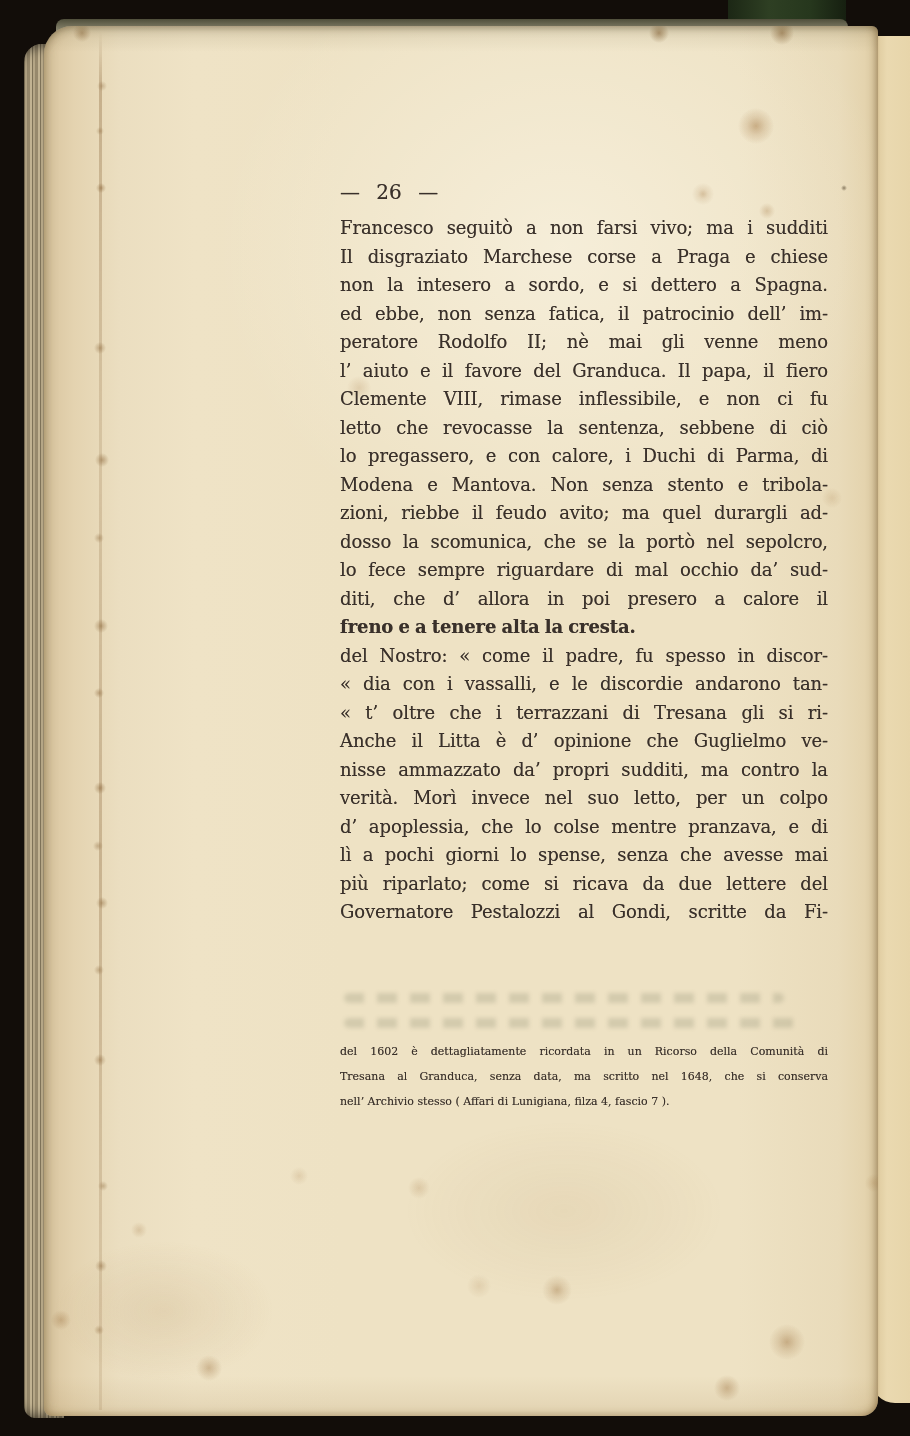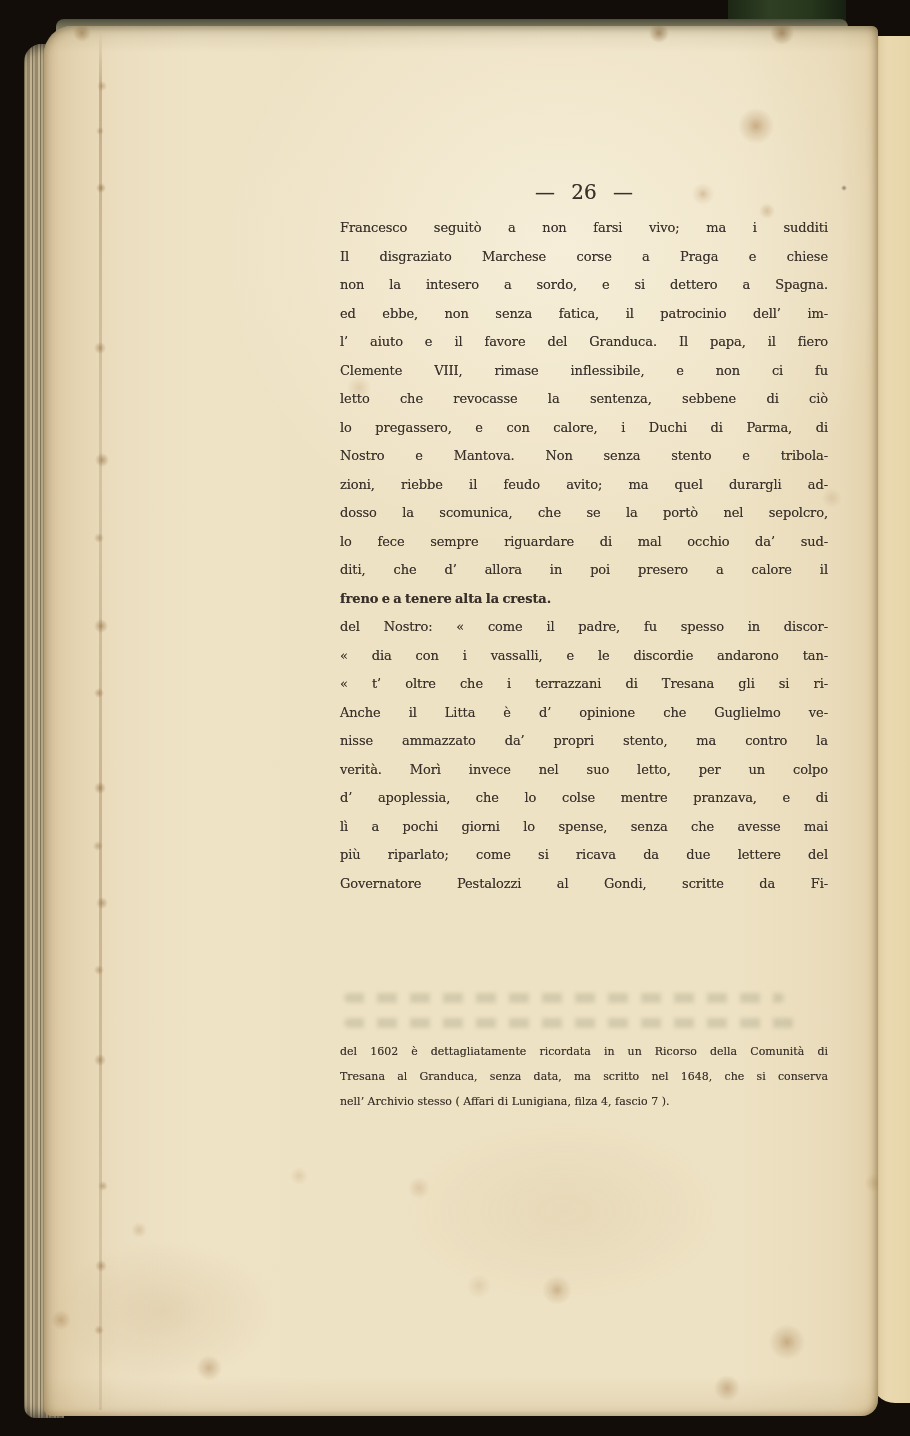--- a/index.html
+++ b/index.html
@@ -95,26 +95,26 @@
   }
   
   .crease{
     position:absolute;left:55px;top:6px;width:3px;height:1378px;
     background:linear-gradient(180deg, rgba(120,80,35,0), rgba(120,80,35,.30) 4%, rgba(120,80,35,.16) 30%, rgba(120,80,35,.28) 60%, rgba(120,80,35,.12));
     filter:blur(.4px);
   }
   
   .pageno{
     position:absolute;left:296px;top:154px;width:488px;
-    text-align:center;font-size:20px;color:#39302a;word-spacing:10px;
+    text-align:left;font-size:20px;color:#39302a;word-spacing:10px;
     text-shadow:0 0 .5px rgba(57,48,42,.55);
   }
   .body-text{
     position:absolute;left:296px;top:188px;width:488px;
-    font-size:13px;line-height:28.5px;color:#39302a;
+    font-size:18px;line-height:28.5px;color:#39302a;
     letter-spacing:-0.1px;word-spacing:-1px;
     text-shadow:0 0 .5px rgba(57,48,42,.55);
   }
   .body-text .line{text-align:justify;text-align-last:justify;}
   .body-text .line.end{text-align-last:left;font-weight:bold;}
   .body-text .line.indent{text-indent:22px;}
   .footnote{
     position:absolute;left:296px;top:1013px;width:488px;
     font-size:11px;line-height:25px;color:#39302a;
     text-shadow:0 0 .4px rgba(57,48,42,.5);
@@ -143,35 +143,36 @@
     <div class="crease"></div>
 
     <div class="pageno">— 26 —</div>
 
     <div class="body-text">
 
     <div class="line">Francesco seguitò a non farsi vivo; ma i sudditi</div>
         <div class="line">Il disgraziato Marchese corse a Praga e chiese</div>
         <div class="line">non la intesero a sordo, e si dettero a Spagna.</div>
         <div class="line">ed ebbe, non senza fatica, il patrocinio dell’ im-</div>
+        <div class="line">peratore Rodolfo II; nè mai gli venne meno</div>
         <div class="line">l’ aiuto e il favore del Granduca. Il papa, il fiero</div>
         <div class="line">Clemente VIII, rimase inflessibile, e non ci fu</div>
         <div class="line">letto che revocasse la sentenza, sebbene di ciò</div>
         <div class="line">lo pregassero, e con calore, i Duchi di Parma, di</div>
-        <div class="line">Nostro e Mantova. Non senza stento e tribola-</div>
+        <div class="line">Modena e Mantova. Non senza stento e tribola-</div>
         <div class="line">zioni, riebbe il feudo avito; ma quel durargli ad-</div>
         <div class="line">dosso la scomunica, che se la portò nel sepolcro,</div>
         <div class="line">lo fece sempre riguardare di mal occhio da’ sud-</div>
         <div class="line">diti, che d’ allora in poi presero a calore il</div>
         <div class="line end">freno e a tenere alta la cresta.</div>
         <div class="line">del Nostro: « come il padre, fu spesso in discor-</div>
         <div class="line">« dia con i vassalli, e le discordie andarono tan-</div>
         <div class="line">« t’ oltre che i terrazzani di Tresana gli si ri-</div>
         <div class="line">Anche il Litta è d’ opinione che Guglielmo ve-</div>
-        <div class="line">nisse ammazzato da’ propri stento, ma contro la</div>
+        <div class="line">nisse ammazzato da’ propri sudditi, ma contro la</div>
         <div class="line">verità. Morì invece nel suo letto, per un colpo</div>
         <div class="line">d’ apoplessia, che lo colse mentre pranzava, e di</div>
         <div class="line">lì a pochi giorni lo spense, senza che avesse mai</div>
         <div class="line">più riparlato; come si ricava da due lettere del</div>
         <div class="line">Governatore Pestalozzi al Gondi, scritte da Fi-</div>
       </div>
 
     <div class="showthrough st1"></div>
     <div class="showthrough st2"></div>
 

